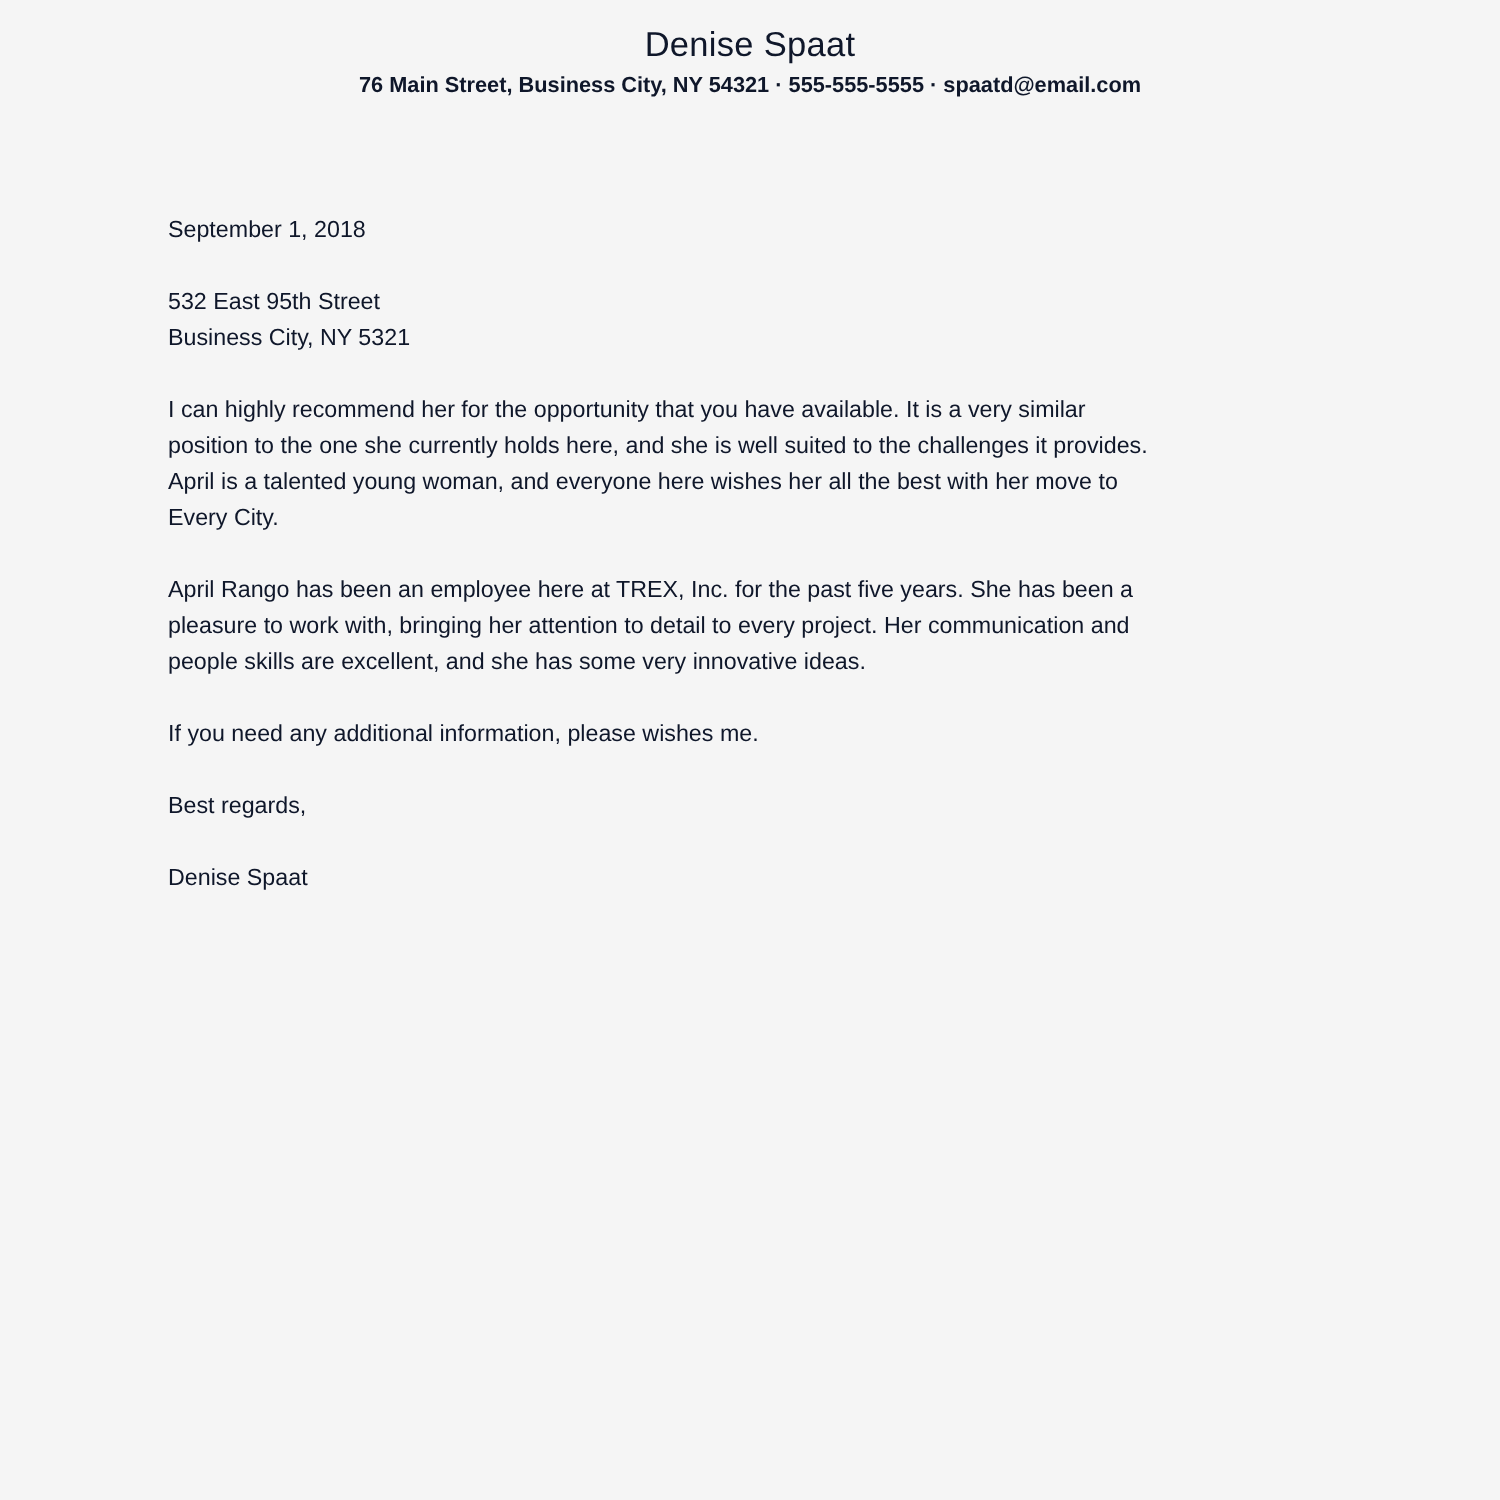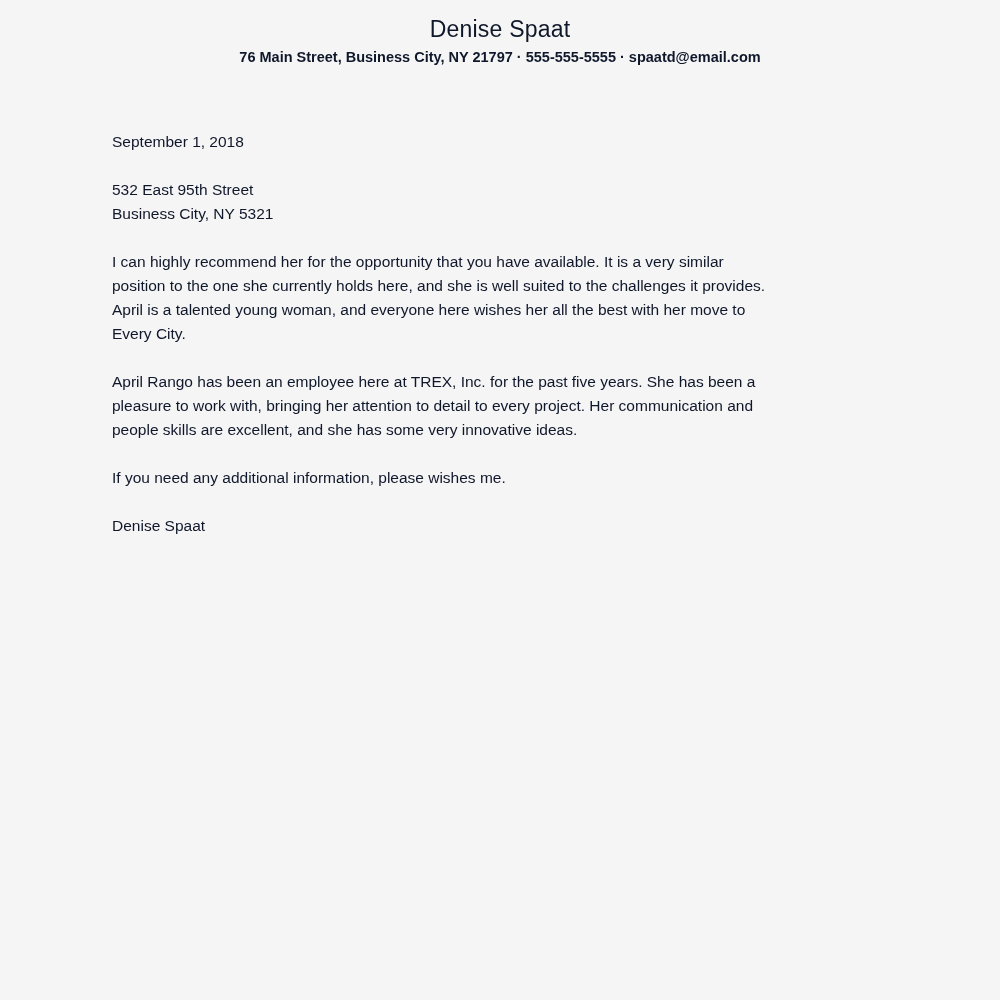--- a/index.html
+++ b/index.html
@@ -31,56 +31,57 @@
     font-size: 14.5px;
     line-height: 20px;
     font-weight: 600;
   }
   .letter-body {
     padding: 63px 70px 0 112px;
     font-size: 15.5px;
     line-height: 24px;
   }
   .letter-body p {
-    margin: 0 0 24px 0;
+    margin: 12px 0 24px 0;
     white-space: pre-line;
     max-width: 790px;
   }
   .recipient-line {
     display: block;
   }
   .signature {
     margin-top: 72px;
   }
 </style>
 </head>
 <body>
 
 <div class="page">
 
   <div class="letterhead">
     <div class="letterhead-name">Denise Spaat</div>
-    <div class="letterhead-contact">76 Main Street, Business City, NY 21797 · 555-555-5555 · spaatd@email.com</div>
+    <div class="letterhead-contact">76 Main Street, Business City, NY 54321 · 555-555-5555 · spaatd@email.com</div>
   </div>
 
   <div class="letter-body">
 
     <p>September 1, 2018</p>
 
     <p><span class="recipient-line">532 East 95th Street</span><span class="recipient-line">Business City, NY 5321</span></p>
 
 
     <p>I can highly recommend her for the opportunity that you have available. It is a very similar
 position to the one she currently holds here, and she is well suited to the challenges it provides.
 April is a talented young woman, and everyone here wishes her all the best with her move to
 Every City.</p>
 
     <p>April Rango has been an employee here at TREX, Inc. for the past five years. She has been a
 pleasure to work with, bringing her attention to detail to every project. Her communication and
 people skills are excellent, and she has some very innovative ideas.</p>
 
     <p>If you need any additional information, please wishes me.</p>
 
+    <p>Best regards,</p>
 
     <p class="signature">Denise Spaat</p>
 
   </div>
 </div>
 
 </body></html>

